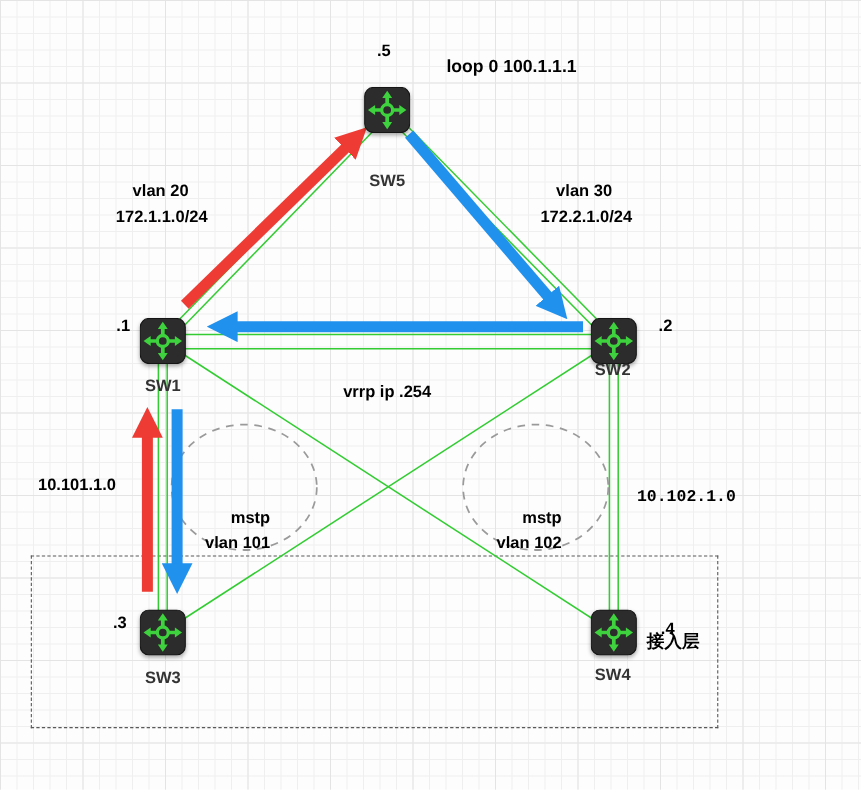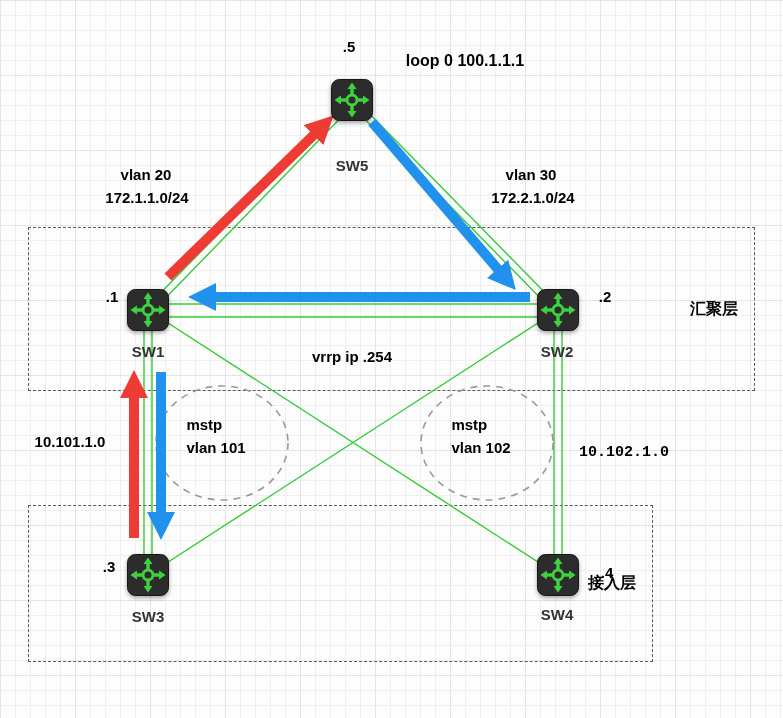--- a/index.html
+++ b/index.html
@@ -31,31 +31,28 @@
   .sw-body{fill:var(--node-bg,#2c2c2c);}
   .sw-ring{fill:none;stroke:var(--node-glyph,#3ed33e);stroke-width:3;}
   .sw-stroke{stroke:var(--node-glyph,#3ed33e);stroke-width:3.4;}
   .sw-fill{fill:var(--node-glyph,#3ed33e);}
   .lbl{
     position:absolute; transform:translate(-50%,-50%);
     font-weight:bold; font-size:15px; color:var(--label-text,#000); white-space:nowrap;
   }
   .lbl-lg{font-size:16px;}
   .node-name{color:#333;}
-  .mstp-text{line-height:23px;text-align:left;}
+  .mstp-text{line-height:23px;text-align:right;margin-top:46px;}
   .mstp-text span{display:block;}
 </style>
 </head>
 <body>
 
 <div class="canvas">
 
-  <div class="zone" style="left:28px;top:227px;width:727px;height:164px;">
-    <span class="zone-label">汇聚层</span>
-  </div>
   <div class="zone" style="left:28px;top:505px;width:625px;height:157px;">
     <span class="zone-label">接入层</span>
   </div>
 
   <svg class="wires" width="783" height="718" viewBox="0 0 783 718">
     <defs>
       <marker id="ah-red" viewBox="0 0 2.8 2.8" markerWidth="2.8" markerHeight="2.8" refX="1.6" refY="1.4" orient="auto">
         <path d="M0,0 L2.8,1.4 L0,2.8 Z" class="head-red"></path>
       </marker>
       <marker id="ah-blue" viewBox="0 0 2.8 2.8" markerWidth="2.8" markerHeight="2.8" refX="1.6" refY="1.4" orient="auto">
@@ -152,21 +149,21 @@
         <line x1="26" y1="21" x2="33" y2="21" class="sw-stroke"></line>
       <path d="M21,3.5 L25.5,10 L16.5,10 Z" class="sw-fill"></path>
         <path d="M21,38.5 L25.5,32 L16.5,32 Z" class="sw-fill"></path>
       <path d="M3.5,21 L10,16.5 L10,25.5 Z" class="sw-fill"></path>
         <path d="M38.5,21 L32,16.5 L32,25.5 Z" class="sw-fill"></path>
     </svg>
   </div>
 
   <span class="lbl node-name" style="left:352px;top:141px;margin-top:24px;">SW5</span>
   <span class="lbl node-name" style="left:148px;top:351px;">SW1</span>
-  <span class="lbl node-name" style="left:557px;top:351px;">SW2</span>
+  <span class="lbl node-name" style="left:557px;top:336px;">SW2</span>
   <span class="lbl node-name" style="left:148px;top:616px;">SW3</span>
   <span class="lbl node-name" style="left:557px;top:614px;">SW4</span>
 
   <span class="lbl" style="left:349px;top:46px;">.5</span>
   <span class="lbl" style="left:112px;top:296px;">.1</span>
   <span class="lbl" style="left:605px;top:296px;">.2</span>
   <span class="lbl" style="left:109px;top:566px;">.3</span>
   <span class="lbl" style="left:607px;top:572px;">.4</span>
 
   <span class="lbl lbl-lg" style="left:465px;top:61px;">loop 0 100.1.1.1</span>

